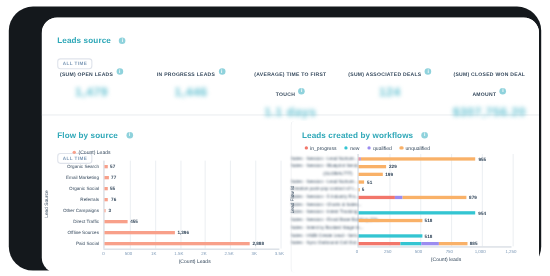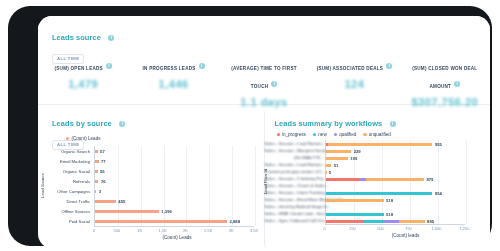--- a/index.html
+++ b/index.html
@@ -84,21 +84,21 @@
             <div class="metric-val">$307,756.20</div>
           </div>
         </div>
     </div>
 
     <div class="lower">
 
       <div class="panel left">
         <div class="p-head">
           <div>
-            <span class="card-title">Leads by source</span>
+            <span class="card-title">Flow by source</span>
             <span class="info-icon">i</span>
           </div>
           <div class="pill">ALL TIME</div>
         </div>
         <div class="legend" id="legend-left">
             <span class="lg">
               <span class="dot" style="background: rgb(248, 160, 138);"></span>
               <span>(Count) Leads</span>
             </span>
           </div>
@@ -162,21 +162,21 @@
               <span class="val">2,888</span>
             </div>
             <div class="ylab" style="left: -12px; top: 39px;">Lead Source</div>
             <div class="xlab" style="left: 26px; top: 91px;">(Count) Leads</div>
           </div>
       </div>
 
       <div class="panel right">
         <div class="p-head">
           <div>
-            <span class="card-title">Leads summary by workflows</span>
+            <span class="card-title">Leads created by workflows</span>
             <span class="info-icon">i</span>
           </div>
         </div>
         <div class="legend right" id="legend-right">
             <span class="lg">
               <span class="dot" style="background: rgb(242, 118, 106);"></span>
               <span>in_progress</span>
             </span>
             <span class="lg">
               <span class="dot" style="background: rgb(52, 197, 210);"></span>

